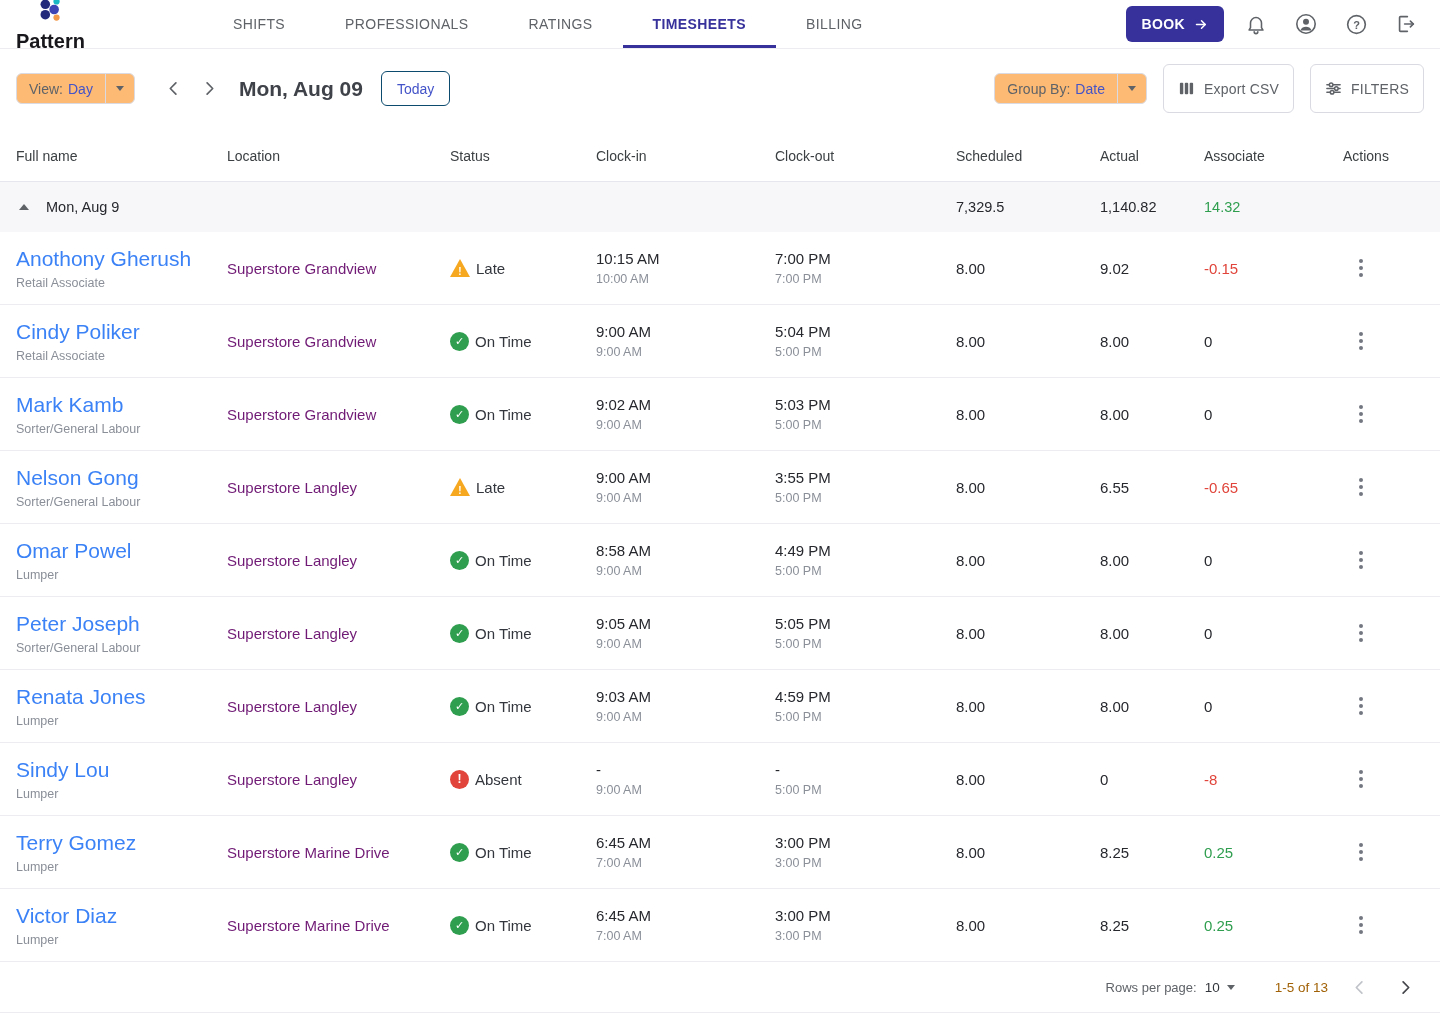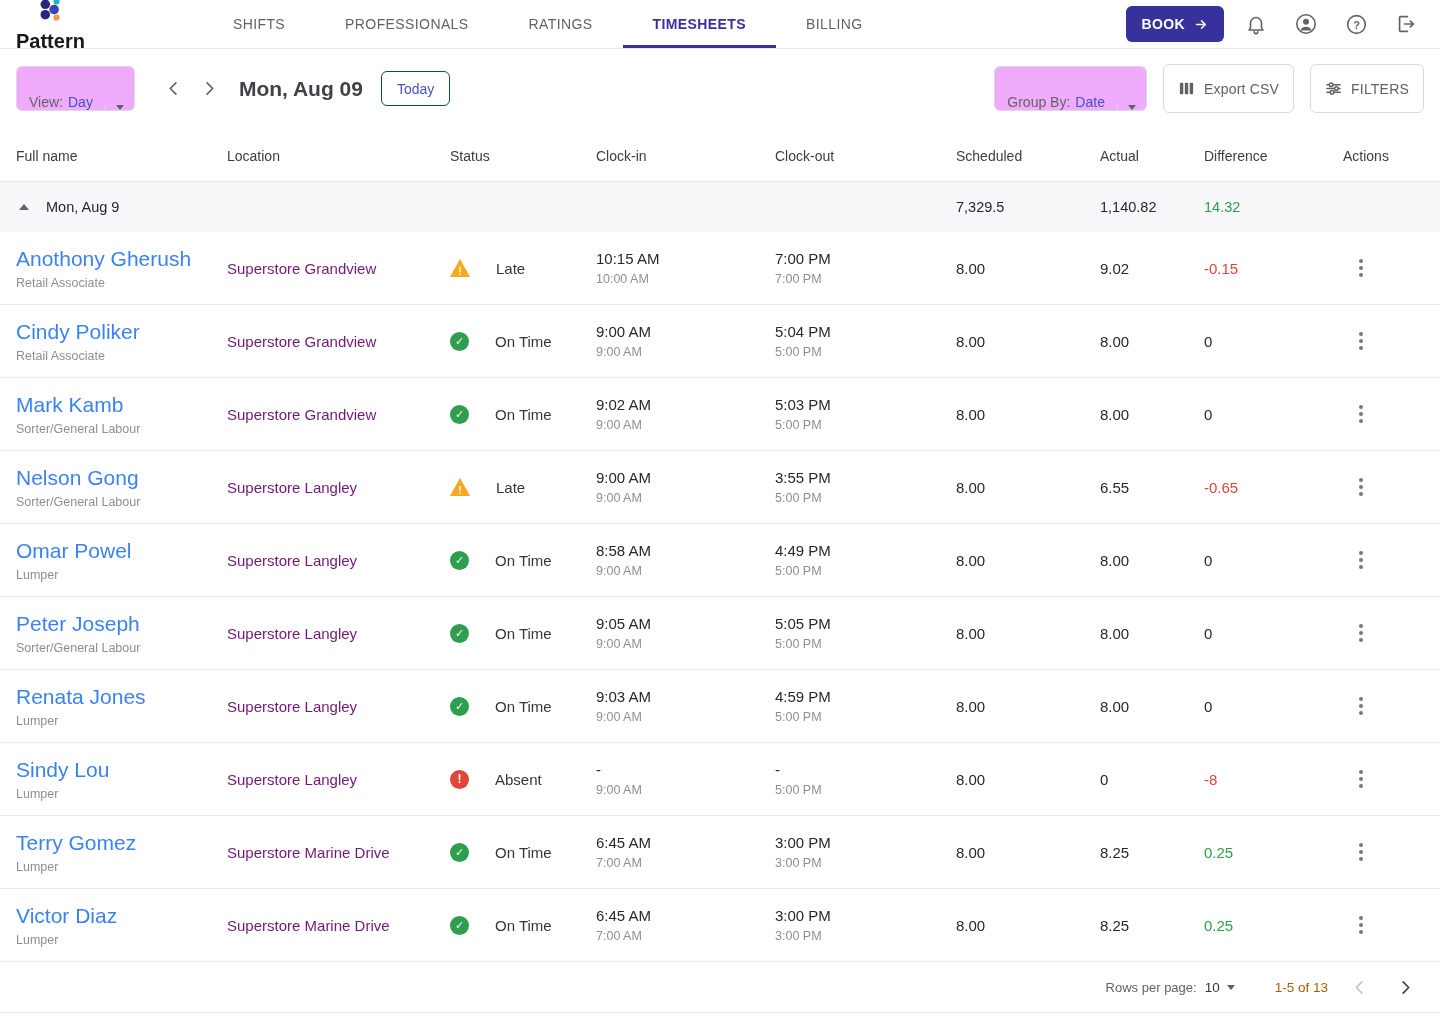--- a/index.html
+++ b/index.html
@@ -14,21 +14,21 @@
   .nav-tab{display:flex;align-items:center;height:100%;padding:3px 30px 0;font-size:14px;letter-spacing:.4px;
     color:#5f6368;font-weight:500;cursor:pointer;border-bottom:3px solid transparent;background:none;border-top:none;border-left:none;border-right:none;}
   .nav-tab.active{color:var(--accent-dark,#37329b);border-bottom:3px solid var(--accent-dark,#37329b);font-weight:600;}
   .nav-right{margin-left:auto;display:flex;align-items:center;gap:14px;justify-content:flex-end;}
   .book-btn{display:flex;align-items:center;gap:9px;background:var(--accent-dark,#37329b);color:#fff;border:none;
     height:36px;padding:0 15px;border-radius:6px;font-size:14px;font-weight:600;letter-spacing:.4px;cursor:pointer;}
   .icon-btn{width:36px;height:36px;display:flex;align-items:center;justify-content:center;background:none;border:none;cursor:pointer;}
 
   
   .toolbar{display:flex;align-items:center;padding:15px 16px 13px;gap:6px;}
-  .split-btn{display:flex;border:1px solid #d9dae2;border-radius:6px;height:45px;overflow:hidden;background:#f0abfc;align-items:flex-end;}
+  .split-btn{display:flex;border:1px solid #d9dae2;border-radius:6px;height:31px;overflow:hidden;background:#fdba74;}
   .split-main{display:flex;align-items:center;padding:0 12px;font-size:14px;background:none;border:none;cursor:pointer;gap:5px;}
   .split-caret{display:flex;align-items:center;justify-content:center;width:29px;border:none;border-left:1px solid #d9dae2;background:none;cursor:pointer;}
   .caret-down{width:0;height:0;border-left:4.5px solid transparent;border-right:4.5px solid transparent;border-top:5.5px solid #5f6368;display:inline-block;}
   .muted{color:#5f6368;}
   .accent{color:var(--accent,#4353c8);}
   .nav-arrow{width:30px;height:32px;display:flex;align-items:center;justify-content:center;background:none;border:none;cursor:pointer;}
   .nav-arrow:first-of-type{margin-left:18px;}
   .date-title{font-size:21px;font-weight:600;color:#3f4249;margin:0 12px 0 8px;}
   .today-btn{height:35px;padding:0 15px;border:1px solid #0c4a6e;border-radius:6px;background:#fff;
     color:var(--accent,#4353c8);font-size:14px;font-weight:500;cursor:pointer;}
@@ -41,21 +41,21 @@
   .table-header{height:52px;margin-top:4px;border-bottom:1px solid #e6e7ee;font-size:14px;font-weight:500;color:#3c4043;}
   .group-row{height:50px;background:#f7f7f9;font-size:14.5px;}
   .group-label-cell{display:flex;align-items:center;}
   .collapse-btn{width:24px;height:24px;display:flex;align-items:center;justify-content:center;background:none;border:none;cursor:pointer;margin-right:10px;margin-left:-4px;}
   .tri-up{width:0;height:0;border-left:5px solid transparent;border-right:5px solid transparent;border-bottom:6px solid #5f6368;display:inline-block;}
   .group-label{font-weight:500;color:#26282e;}
   .data-row{height:73px;border-bottom:1px solid #ececf1;font-size:15px;}
   .name{font-size:21px;color:#3b82f6;}
   .role,.time-sub{font-size:12.5px;color:#8a8f98;margin-top:5px;}
   .location{color:#701a75;}
-  .status-cell{display:flex;align-items:center;gap:26px;}
+  .status-cell{display:flex;align-items:center;gap:6px;}
   .status-label{color:#33363d;}
   .time-main{color:#26282e;}
   .num{color:#26282e;}
   .diff.red{color:var(--red,#e0443a);}
   .diff.green{color:var(--green,#2f9e4f);}
   .actions-cell{display:flex;}
   .kebab{display:flex;flex-direction:column;gap:3px;align-items:center;justify-content:center;width:32px;height:32px;background:none;border:none;cursor:pointer;margin-left:2px;}
   .kebab i{width:4px;height:4px;border-radius:50%;background:#737780;}
 
   
@@ -193,21 +193,21 @@
 
 <div>
   <div class="grid-row table-header">
     <div>Full name</div>
     <div>Location</div>
     <div>Status</div>
     <div>Clock-in</div>
     <div>Clock-out</div>
     <div>Scheduled</div>
     <div>Actual</div>
-    <div>Difference</div>
+    <div>Associate</div>
     <div>Actions</div>
   </div>
 
   <div class="grid-row group-row">
     <div class="group-label-cell">
       <button class="collapse-btn">
         <span class="tri-up"></span>
       </button>
       <span class="group-label">Mon, Aug 9</span>
     </div>

